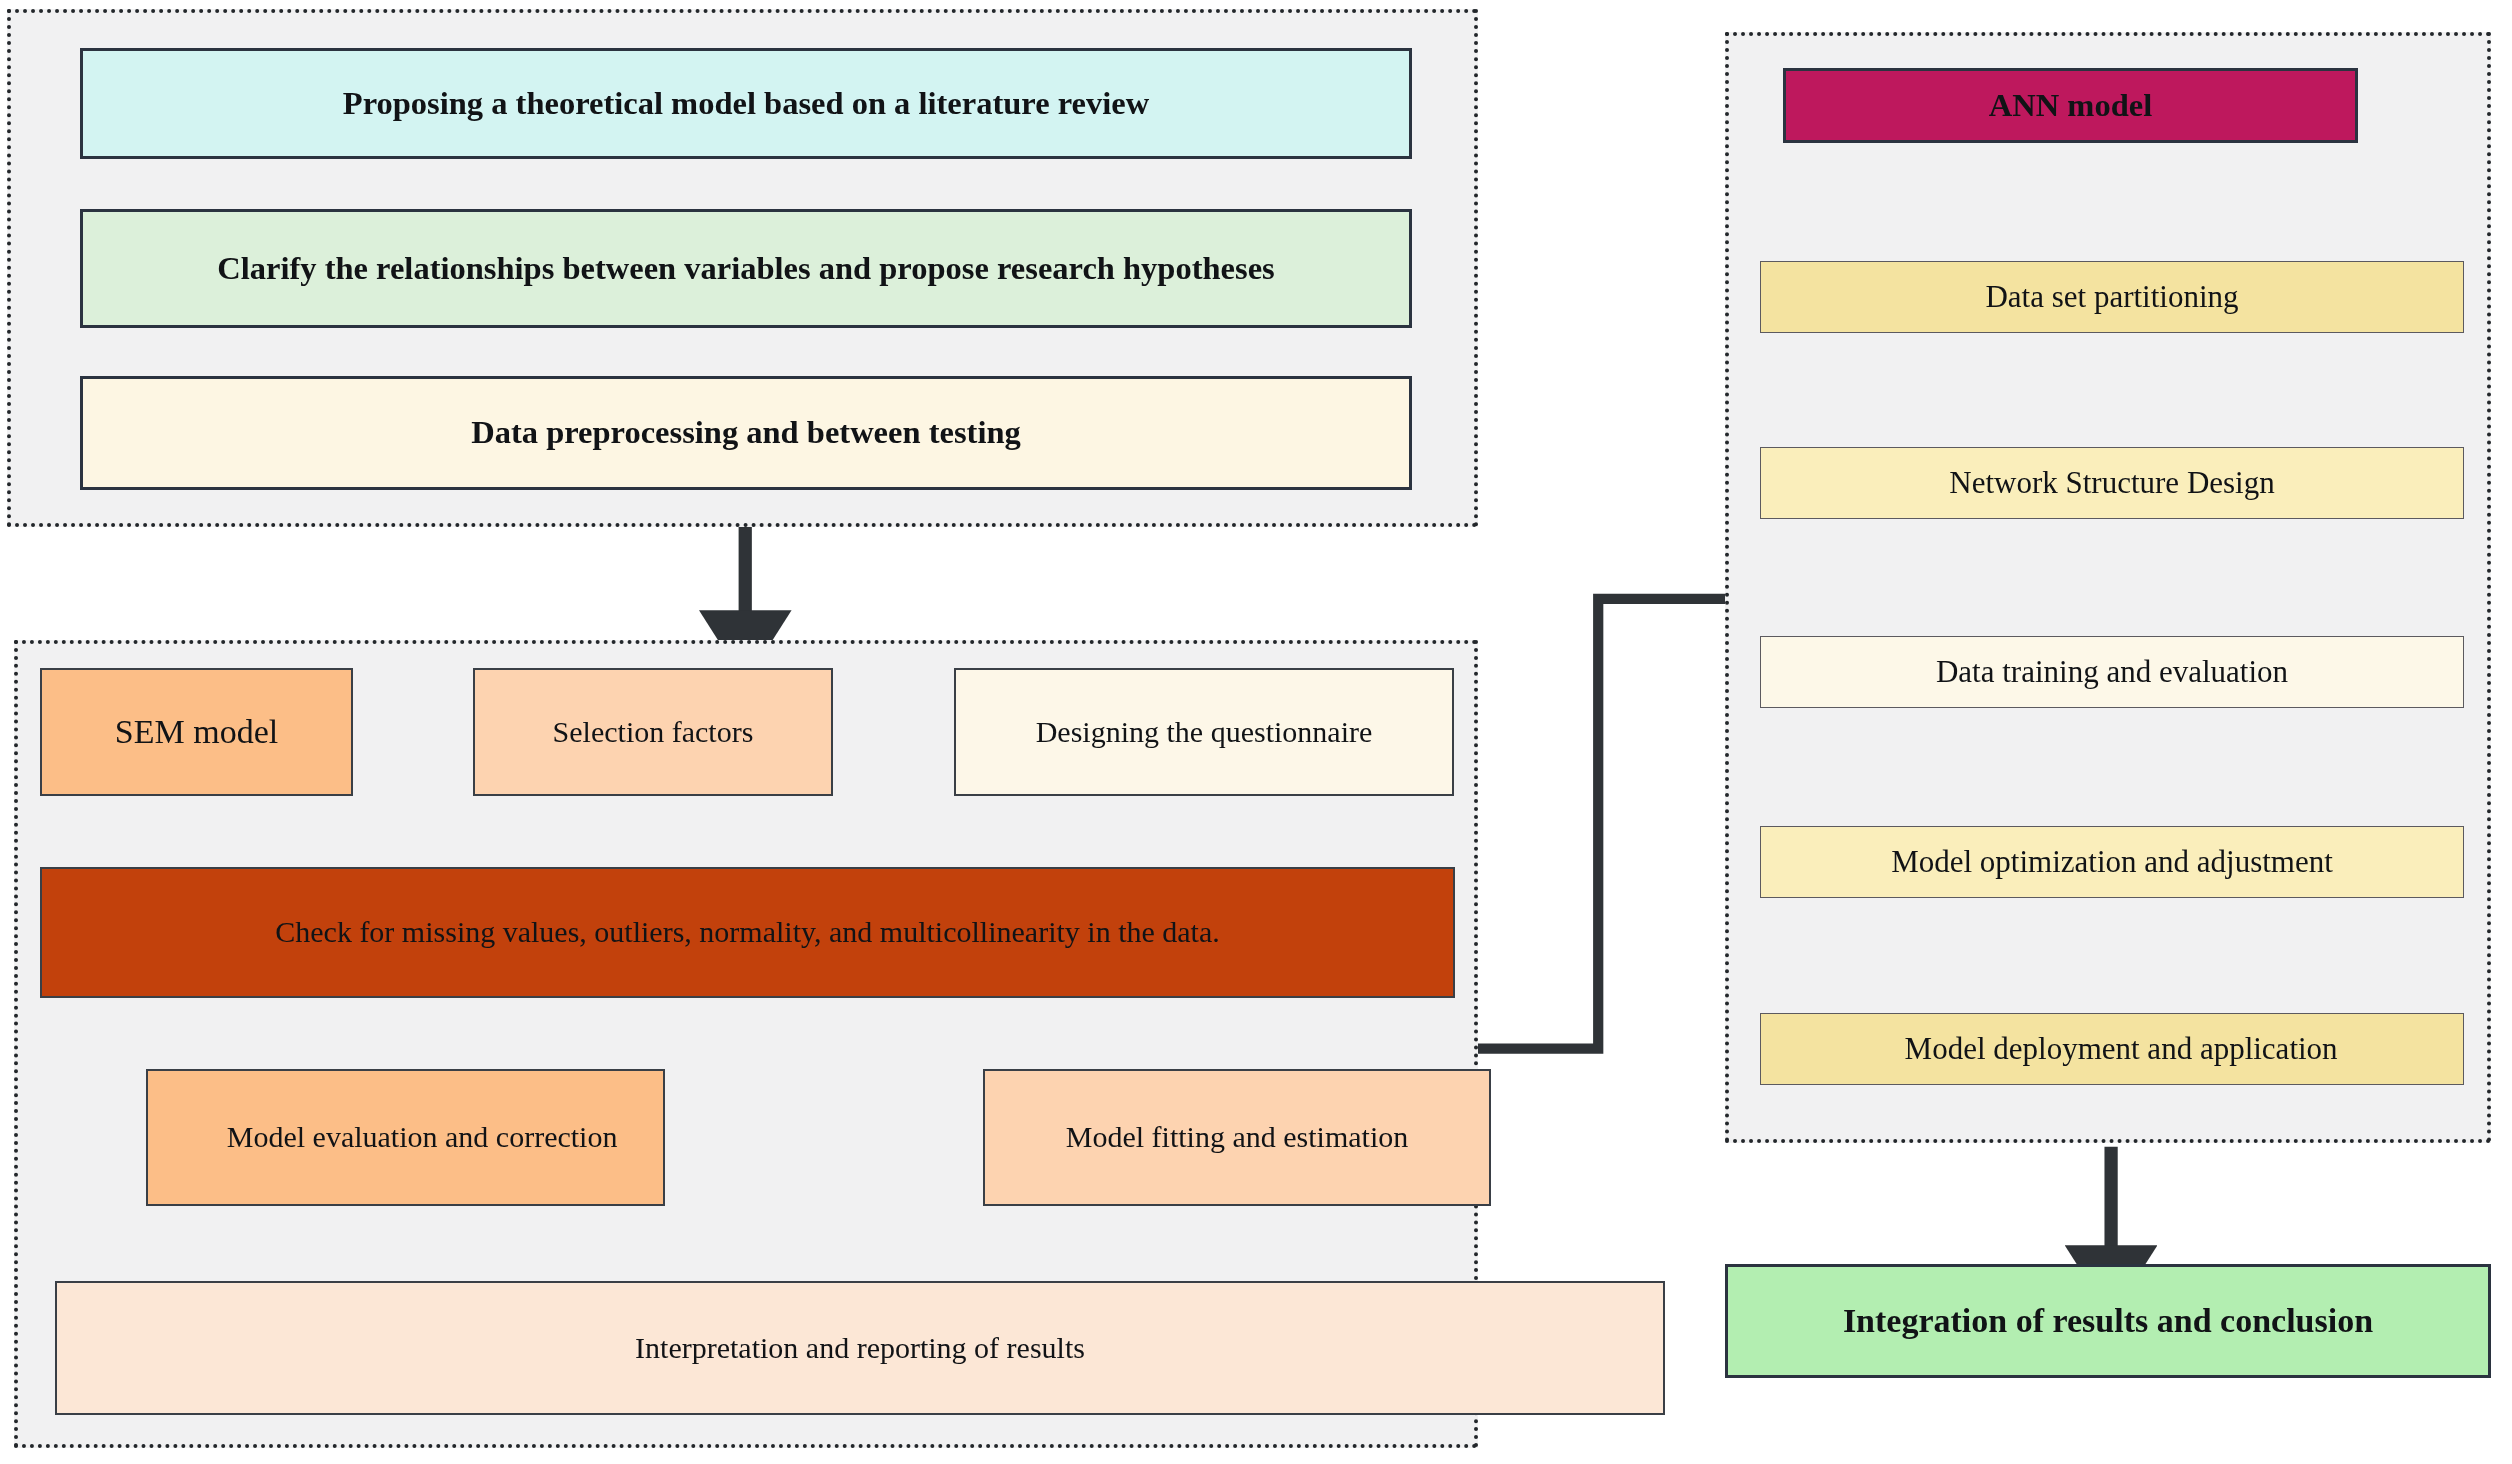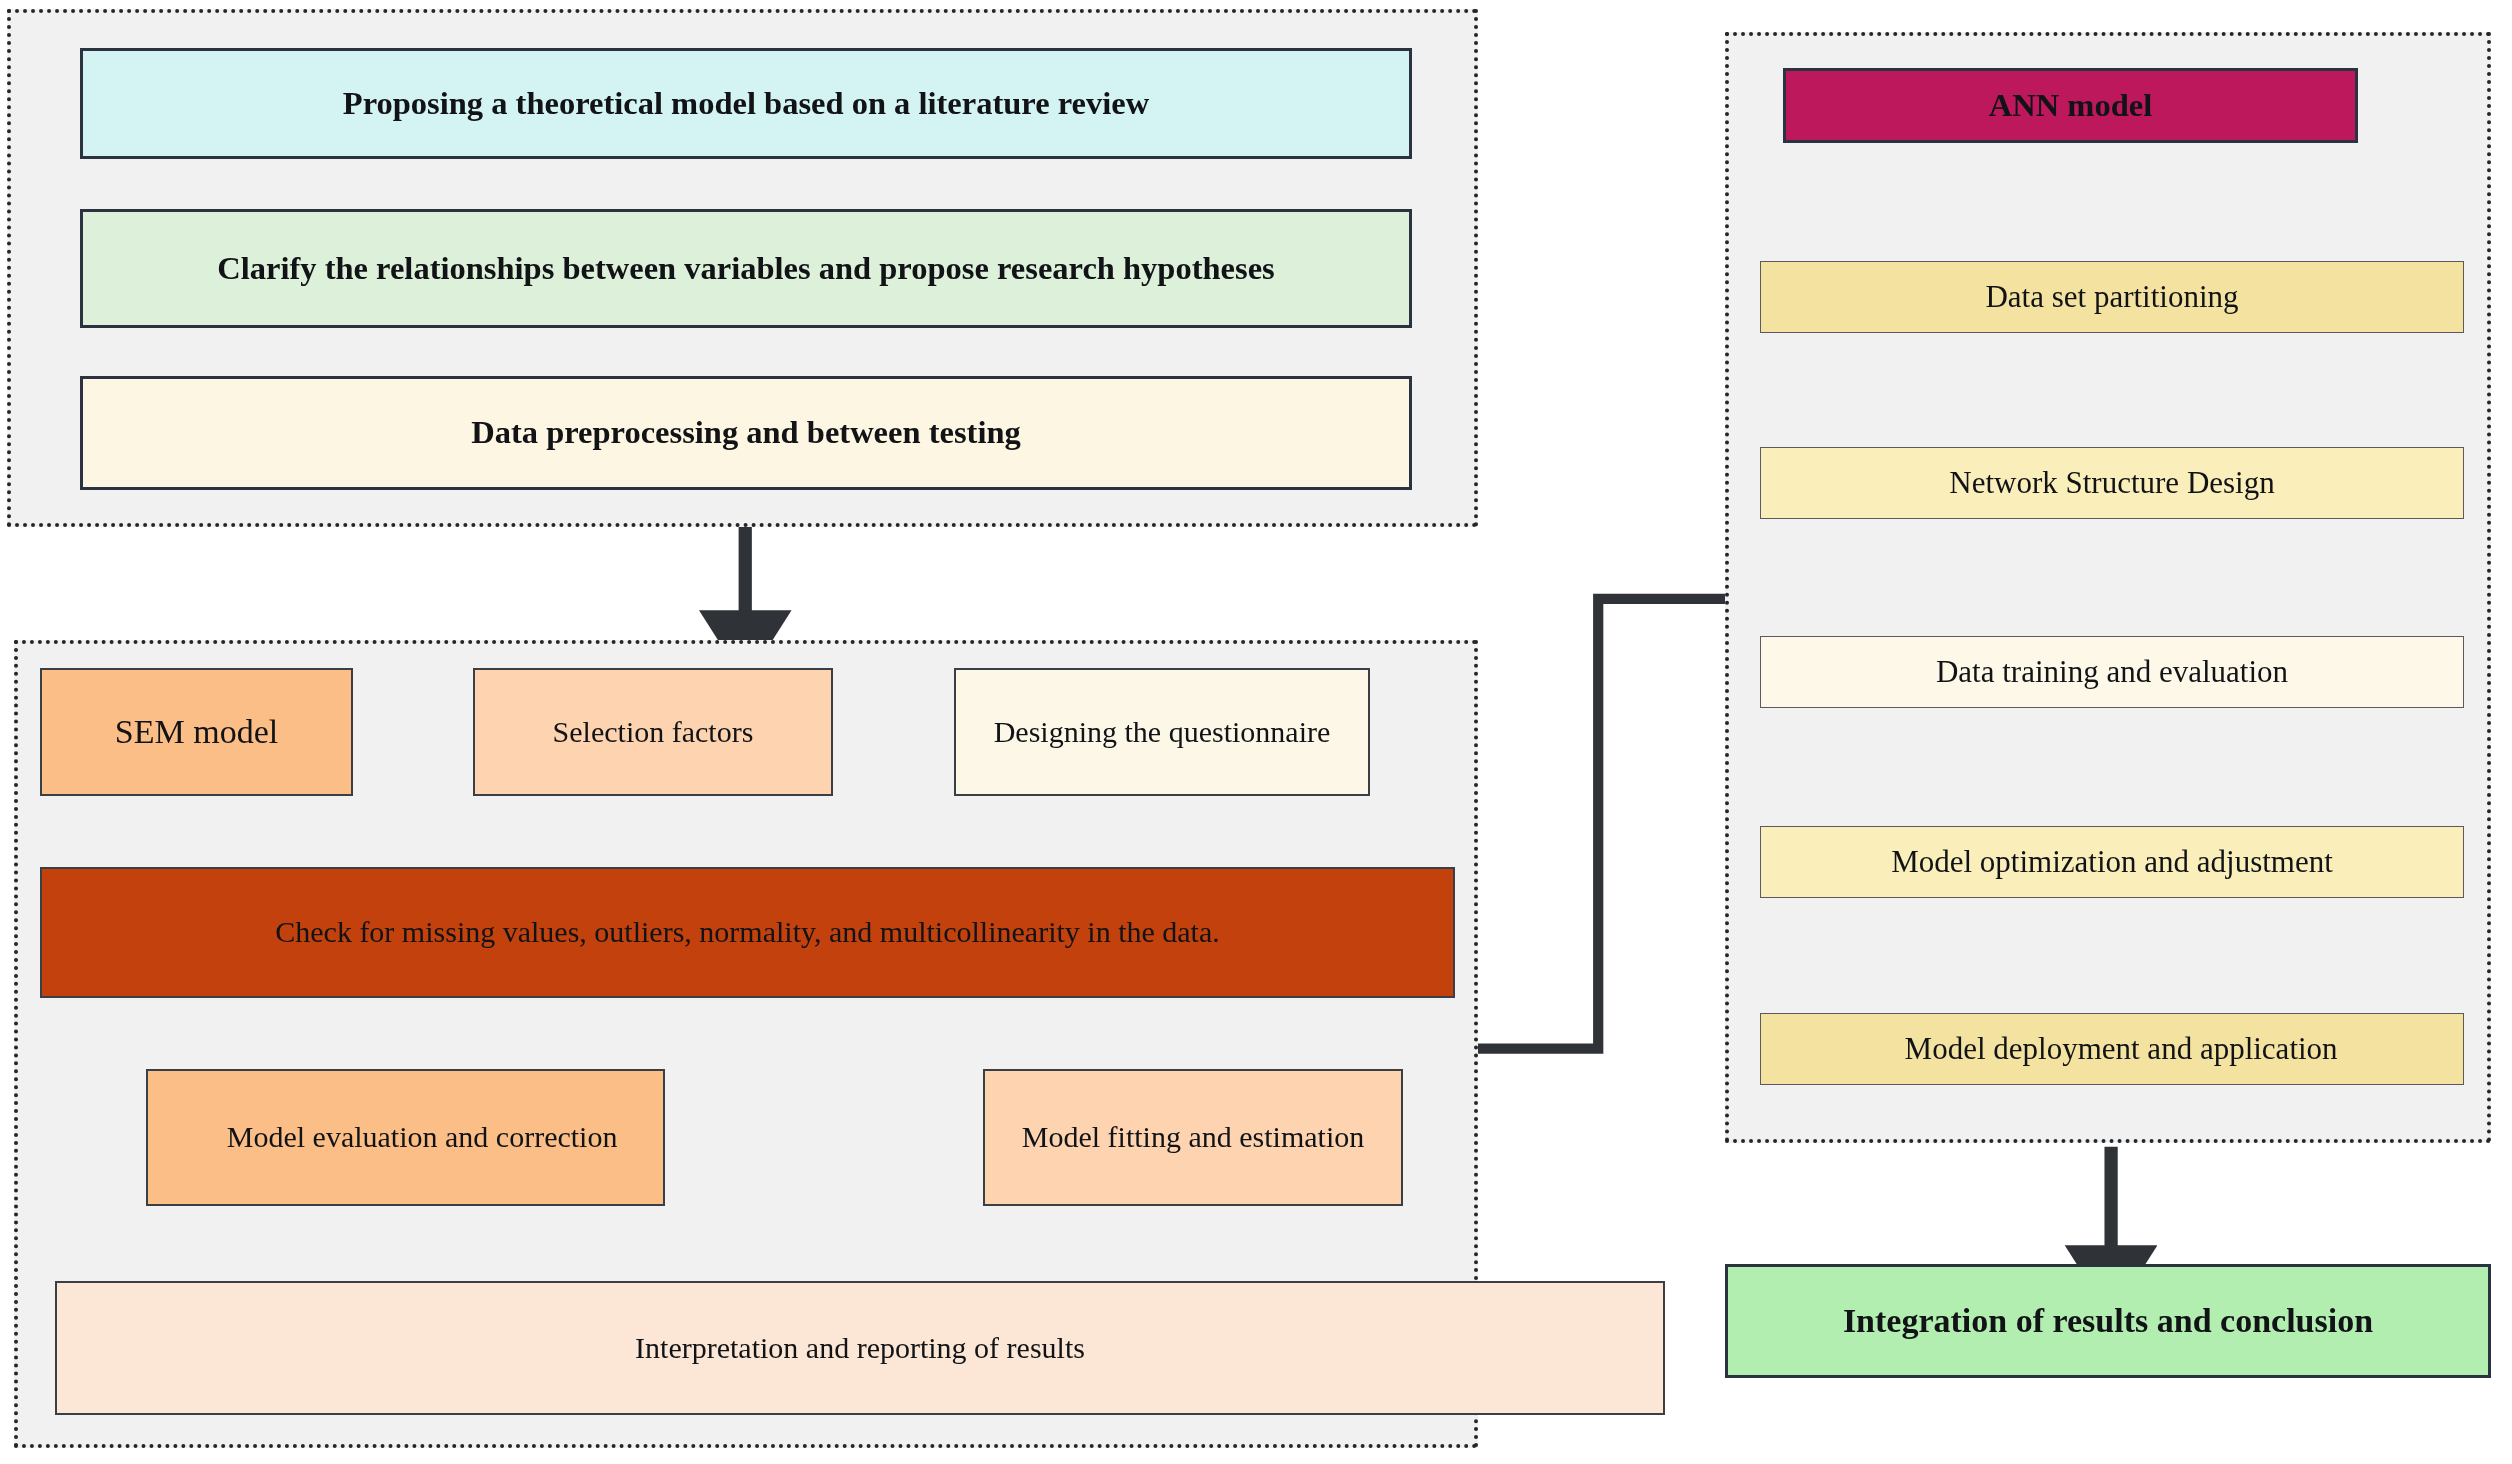--- a/index.html
+++ b/index.html
@@ -113,33 +113,33 @@
   <div class="group" style="left:14px; top:640px; width:1464px; height:808px;"></div>
 
   <div class="node medium" style="left:40px; top:668px; width:313px; height:128px; background:#fcbe87; font-size:34px;">
     <span>SEM model</span>
   </div>
 
   <div class="node medium" style="left:473px; top:668px; width:360px; height:128px; background:#fdd3b0; font-size:30px;">
     <span>Selection factors</span>
   </div>
 
-  <div class="node medium" style="left:954px; top:668px; width:416px; height:128px; background:#fdf7e8; font-size:30px;">
+  <div class="node medium" style="left:954px; top:668px; width:500px; height:128px; background:#fdf7e8; font-size:30px;">
     <span>Designing the questionnaire</span>
   </div>
 
   <div class="node medium" style="left:40px; top:867px; width:1415px; height:131px; background:#c2410c; font-size:30px;">
     <span>Check for missing values, outliers, normality, and multicollinearity in the data.</span>
   </div>
 
   <div class="node medium" style="left:146px; top:1069px; width:519px; height:137px; background:#fcbe87; font-size:30px;padding-left:44px;">
     <span>Model evaluation and correction</span>
   </div>
 
-  <div class="node medium" style="left:983px; top:1069px; width:420px; height:137px; background:#fdd3b0; font-size:30px;">
+  <div class="node medium" style="left:983px; top:1069px; width:508px; height:137px; background:#fdd3b0; font-size:30px;">
     <span>Model fitting and estimation</span>
   </div>
 
   <div class="node medium" style="left:55px; top:1281px; width:1610px; height:134px; background:#fce7d6; font-size:30px;">
     <span>Interpretation and reporting of results</span>
   </div>
 
   <div class="group" style="left:1725px; top:32px; width:766px; height:1111px;"></div>
 
   <div class="node strong" style="left:1783px; top:68px; width:575px; height:75px; background:#be185d; font-size:32.5px;">

